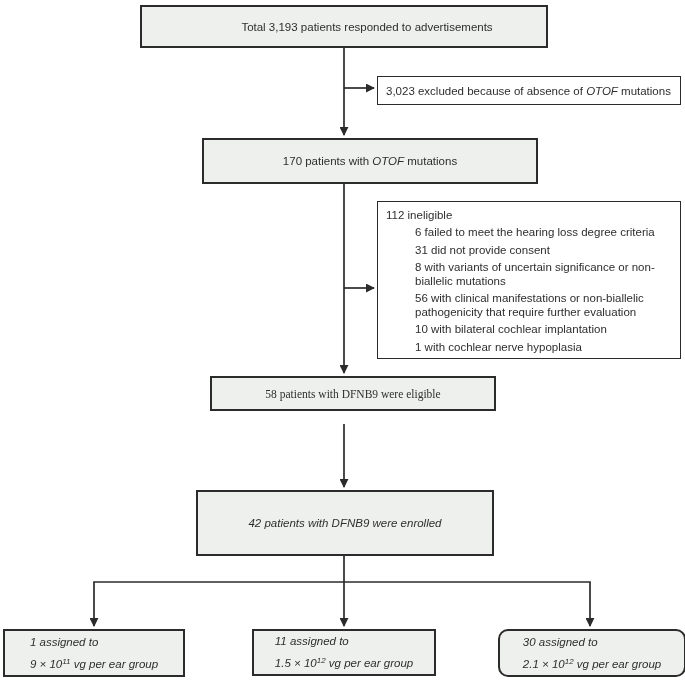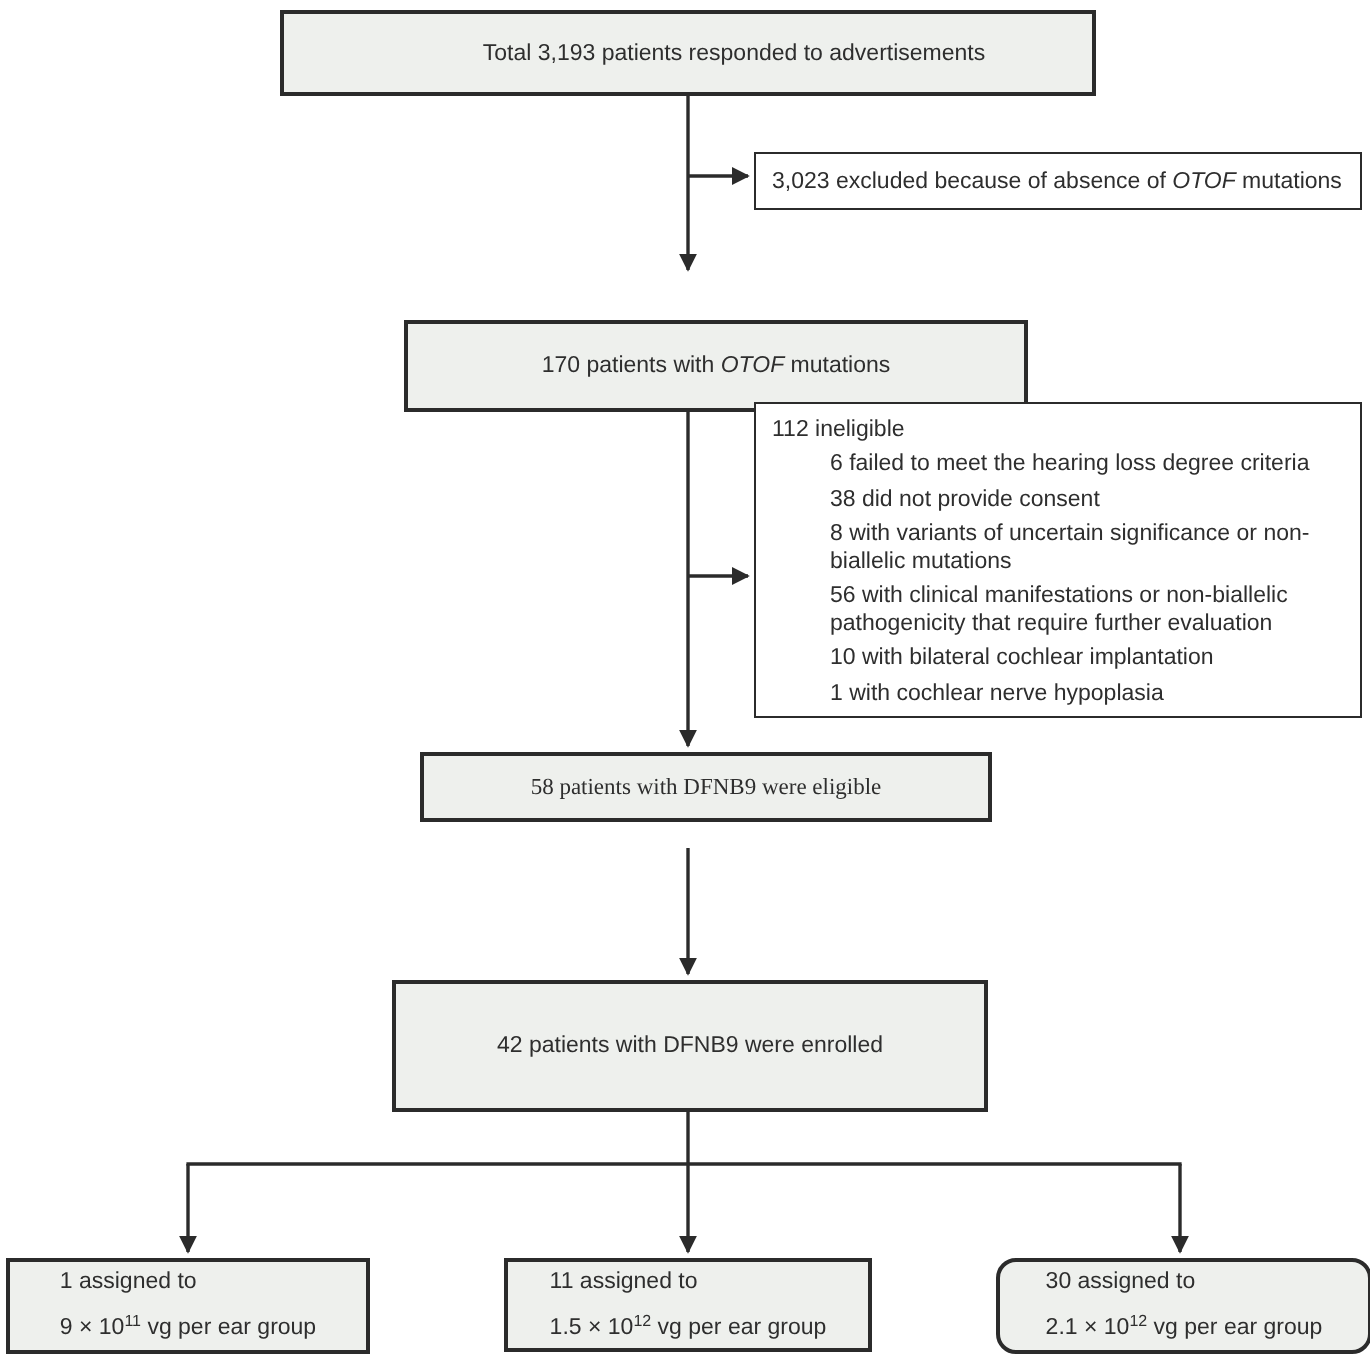--- a/index.html
+++ b/index.html
@@ -21,30 +21,31 @@
     align-items: center;
     justify-content: center;
     line-height: 14px;
   }
   .box.white {
     background: #ffffff;
     border-width: 1.5px;
   }
   .box.col {
     flex-direction: column;
+    font-style: italic;
   }
   .inner-left { width: -moz-fit-content; width: fit-content; text-align: left; }
   .line { line-height: 19px; white-space: nowrap; }
   .enrolled-line { line-height: 21px; white-space: nowrap; }
   .it { font-style: italic; }
   .sup { font-size: 8px; vertical-align: 4px; letter-spacing: 0; }
   
   #b-responded { left: 140px; top: 5px;   width: 408px; height: 43px; padding-left: 46px; }
   #b-excluded  { left: 377px; top: 76px;  width: 304px; height: 29px; justify-content: flex-start; padding-left: 8px; white-space: nowrap; }
-  #b-otof      { left: 202px; top: 138px; width: 312px; height: 46px; margin-top: 22px; }
+  #b-otof      { left: 202px; top: 138px; width: 336px; height: 46px; }
   #b-ineligible{ left: 377px; top: 201px; width: 304px; height: 158px;
                  display: block; padding: 6px 5px 0 8px; }
   #b-eligible  { left: 210px; top: 376px; width: 286px; height: 35px; font-family: Liberation Serif, serif; }
   #b-enrolled  { left: 196px; top: 490px; width: 298px; height: 66px; }
   #b-g1        { left: 3px;   top: 629px; width: 182px; height: 48px; }
   #b-g2        { left: 252px; top: 629px; width: 184px; height: 47px; }
   #b-g3        { left: 498px; top: 629px; width: 188px; height: 48px; border-radius: 10px; }
   .inel-header { line-height: 14px; }
   .inel-item   { margin-left: 29px; margin-top: 4px; line-height: 13.5px; }
   svg.connectors { position: absolute; left: 0; top: 0; width: 685px; height: 681px; display: block; }
@@ -87,21 +88,21 @@
     <span><span>3,023 excluded because of absence of </span><span class="it">OTOF</span><span> mutations</span></span>
   </div>
 
   <div class="box" id="b-otof">
     <span><span>170 patients with </span><span class="it">OTOF</span><span> mutations</span></span>
   </div>
 
   <div class="box white" id="b-ineligible">
     <div class="inel-header">112 ineligible</div>
     <div class="inel-item">6 failed to meet the hearing loss degree criteria</div>
-    <div class="inel-item">38 did not provide consent</div>
+    <div class="inel-item">31 did not provide consent</div>
     <div class="inel-item">8 with variants of uncertain significance or non-biallelic mutations</div>
     <div class="inel-item">56 with clinical manifestations or non-biallelic pathogenicity that require further evaluation</div>
     <div class="inel-item">10 with bilateral cochlear implantation</div>
     <div class="inel-item">1 with cochlear nerve hypoplasia</div>
   </div>
 
   <div class="box" id="b-eligible">
     <span>58 patients with DFNB9 were eligible</span>
   </div>
 

